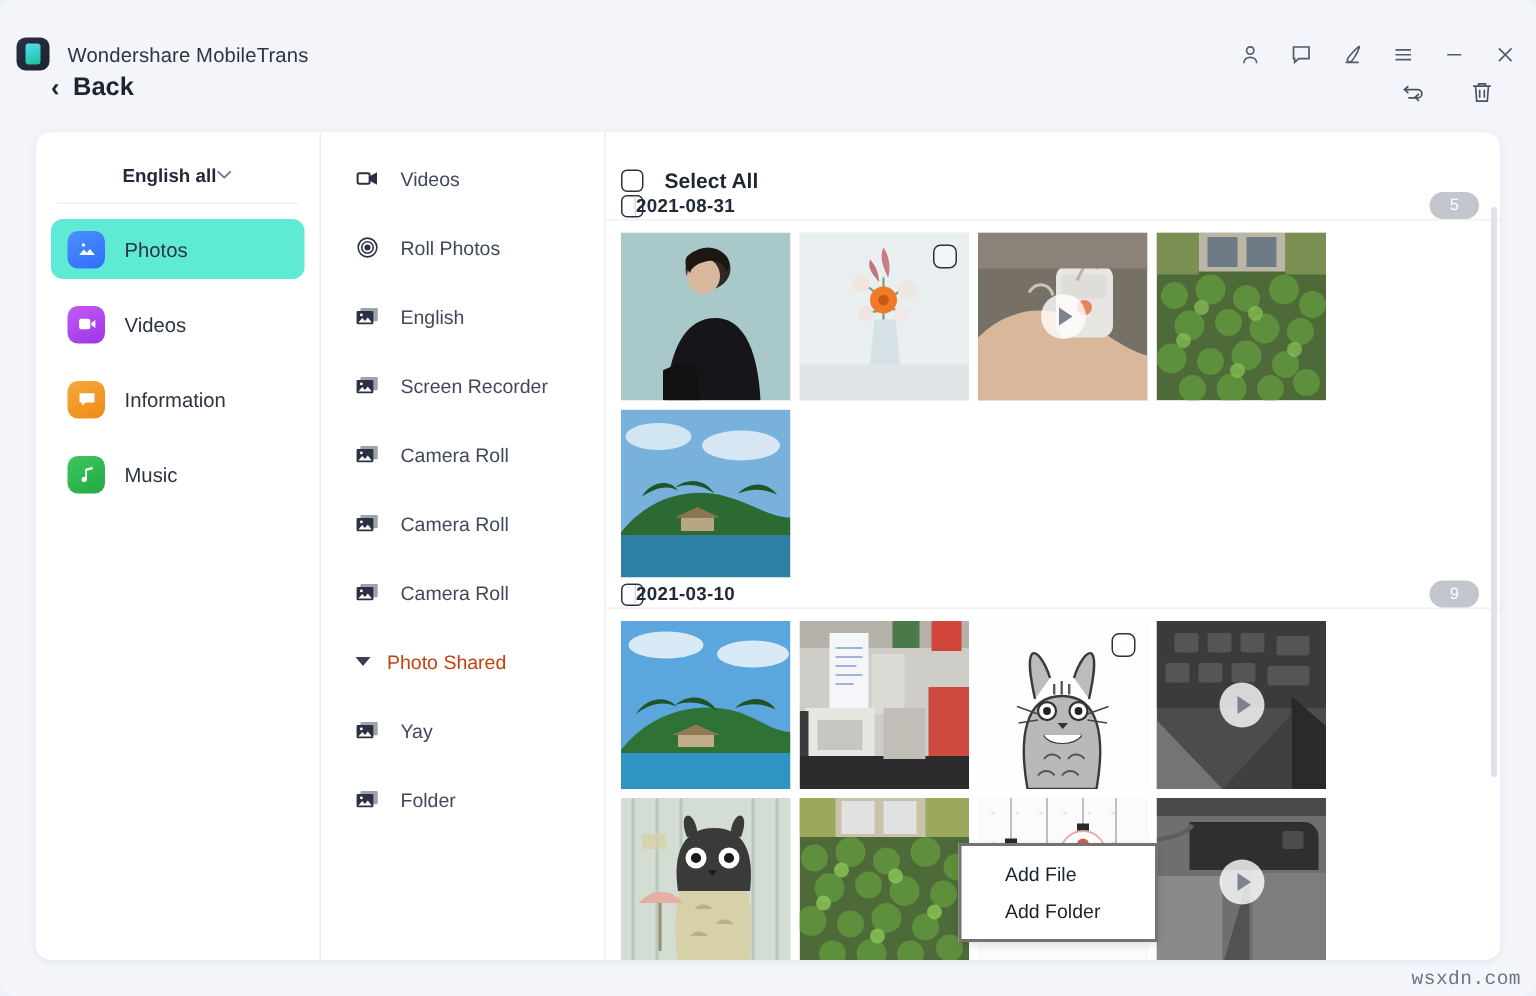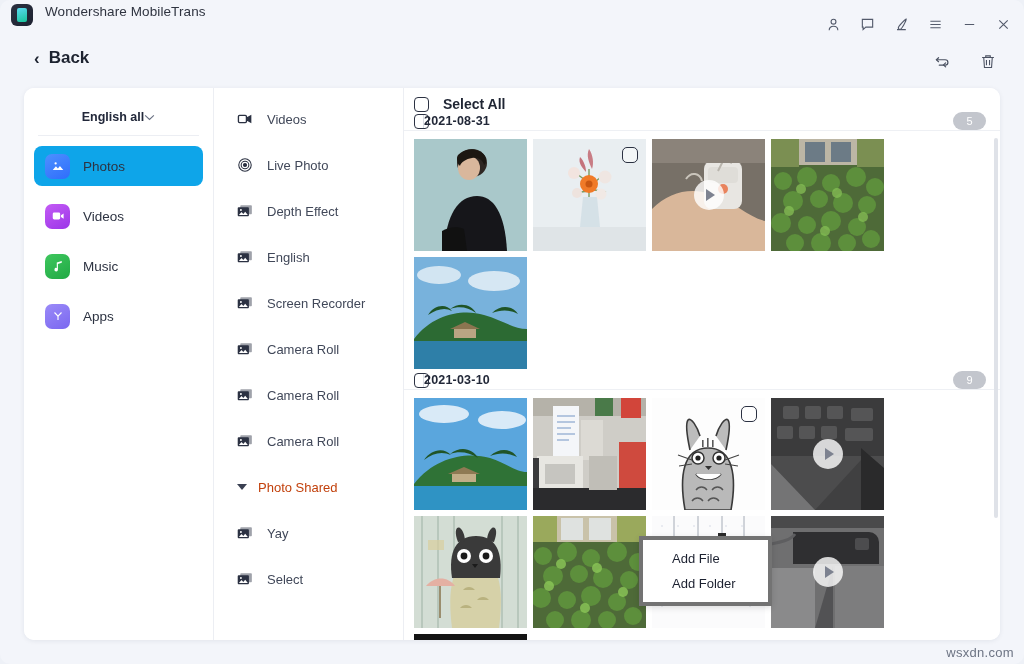--- a/index.html
+++ b/index.html
@@ -12,22 +12,22 @@
   .app {
     position: relative;
     width: 1024px; height: 664px;
     background: #f3f5fa;
     border-radius: 10px;
     overflow: hidden;
   }
 
   
   .titlebar {
-    position: absolute; top: 4px; left: 0; width: 1024px; height: 40px;
-    display: flex; align-items: flex-start;
+    position: absolute; top: 16px; left: 0; width: 1024px; height: 40px;
+    display: flex; align-items: center;
   }
   .app-logo {
     width: 22px; height: 22px; margin-left: 11px; border-radius: 6px;
     background: linear-gradient(135deg,#2b3040 0%,#1d2231 100%);
     display: flex; align-items: center; justify-content: center;
   }
   .app-logo .inner {
     width: 10px; height: 14px; border-radius: 2px;
     background: linear-gradient(160deg,#5ad9f0 0%,#18c39a 100%);
   }
@@ -79,21 +79,21 @@
     margin: 6px 14px 0 14px; height: 32px;
     display: flex; align-items: center; justify-content: center;
     font-size: 12.5px; color: #22283a; font-weight: bold;
     border-bottom: 1px solid #eceef3; padding-bottom: 6px;
   }
   .langsel .cv { color: #6a7183; font-size: 11px; }
   .navitem {
     height: 40px; margin: 10px 10px 0 10px; border-radius: 8px;
     display: flex; align-items: center; gap: 13px; padding-left: 11px;
   }
-  .navitem.active { background: #0ea5e9; }
+  .navitem.active { background: #5eead4; }
   .navitem .label { font-size: 13.5px; color: #2d3342; }
   .nicon {
     width: 25px; height: 25px; border-radius: 7px; flex: none;
     display: flex; align-items: center; justify-content: center;
     color: #fff;
   }
   .ni-photos { background: linear-gradient(150deg,#4d90ff,#2f6dfb); }
   .ni-videos { background: linear-gradient(150deg,#c45bf5,#9b35e8); }
   .ni-info   { background: linear-gradient(150deg,#f6a93b,#ef8a15); }
   .ni-music  { background: linear-gradient(150deg,#3fc75e,#20a944); }
@@ -107,21 +107,21 @@
   .album {
     height: 46px; display: flex; align-items: center; gap: 13px; padding-left: 22px;
   }
   .album .alabel { font-size: 13px; color: #414859; }
   .aicon { width: 18px; height: 18px; flex: none; color: #2b3142; display:flex; align-items:center; justify-content:center;}
   .album.group { padding-left: 23px; gap: 11px; }
   .album.group .alabel { color: #c2410c; }
   .tri { width: 0; height: 0; border-left: 5px solid transparent; border-right: 5px solid transparent; border-top: 6px solid #3a4052; }
 
   
-  .content { flex: 1; display: flex; flex-direction: column; min-width: 0; background:#fff;}
+  .content { flex: 1; display: flex; flex-direction: column; min-width: 0; background:#fff;margin-top:16px;}
   .selectall {
     height: 30px; display: flex; align-items: center; gap: 14px; padding: 0 0 0 10px; margin-top: 8px;
   }
   .selectall .txt { font-size: 14px; font-weight: bold; color: #1f2533; }
   .datebar {
     height: 30px; display: flex; align-items: center; gap: 0; padding: 0 14px 0 10px;
     border-bottom: 1px solid #eef0f4;
   }
   .datebar .sep { width: 1px; height: 13px; background: #d9dce3; margin-left: -6px;}
   .datebar .dtxt { font-size: 12.5px; font-weight: bold; color: #222838; letter-spacing: .2px; }
@@ -156,33 +156,33 @@
     border-top: 6px solid transparent; border-bottom: 6px solid transparent;
     margin-left: 3px;
   }
   .scrollbar {
     position: absolute; right: 2px; top: 50px; width: 4px; height: 380px;
     background: #dfe2e8; border-radius: 2px;
   }
 
   
   .ctxmenu {
-    position: absolute; left: 639px; top: 536px; width: 133px;
-    background: #fff; border: 4px solid #737373; z-index: 40;
+    position: absolute; left: 639px; top: 562px; width: 133px;
+    background: #fff; border: 2px solid #737373; z-index: 40;
     box-shadow: 0 2px 6px rgba(0,0,0,.12);
     padding: 6px 0;
   }
   .ctxmenu .mi {
     height: 25px; display: flex; align-items: center; padding-left: 29px;
     font-size: 13px; color: #1c2130;
   }
 
   .watermark {
     position: absolute; right: 10px; bottom: 4px;
-    font-size: 13px; color: #6d7484; letter-spacing: .3px;
+    font-size: 13px; color: #6d7484; letter-spacing: .3px; font-family: Liberation Mono, monospace;
   }
 
   
   .ph { position: absolute; inset: 0; }
 </style>
 </head>
 <body>
 
 <div class="app">
 
@@ -277,35 +277,34 @@
       <div class="navitem">
         <span class="nicon ni-videos">
           <svg width="14" height="14" viewBox="0 0 16 16" fill="#fff">
               <rect x="2" y="4" width="8.5" height="8" rx="1.6"></rect>
               <path d="M11.4 7l3-2v6l-3-2z"></path>
             </svg>
         </span>
         <span class="label">Videos</span>
       </div>
       <div class="navitem">
+        <span class="nicon ni-info">
+          <svg width="14" height="14" viewBox="0 0 16 16" fill="#fff">
+              <path d="M2.3 3.6h11.4v7H7L4.2 13v-2.4H2.3z"></path>
+            </svg>
+        </span>
+        <span class="label">Information</span>
+      </div>
+      <div class="navitem">
         <span class="nicon ni-music">
           <svg width="14" height="14" viewBox="0 0 16 16" fill="#fff">
               <path d="M12.3 2.4L6.6 4v6.3a2 2 0 1 0 1.3 1.9V5.6l4.4-1.2z"></path>
             </svg>
         </span>
         <span class="label">Music</span>
-      </div>
-      <div class="navitem">
-        <span class="nicon ni-apps">
-          <svg width="14" height="14" viewBox="0 0 16 16" fill="none" stroke="#fff" stroke-width="1.3">
-              <path d="M4 4l4 4.2L12 4"></path>
-              <path d="M8 8.2V12.5"></path>
-            </svg>
-        </span>
-        <span class="label">Apps</span>
       </div>
     </div>
 
     <div class="albums">
       <div class="album">
         <span class="aicon">
           <svg width="16" height="16" viewBox="0 0 18 18" fill="none" stroke="currentColor" stroke-width="1.5">
               <rect x="1.6" y="5" width="9" height="8" rx="1.3"></rect>
               <path d="M11.4 7.8l4-2.2v6.8l-4-2.2z" fill="currentColor"></path>
             </svg>
@@ -313,54 +312,54 @@
         <span class="alabel">Videos</span>
       </div>
       <div class="album">
         <span class="aicon">
           <svg width="16" height="16" viewBox="0 0 18 18" fill="none" stroke="currentColor" stroke-width="1.2">
               <circle cx="9" cy="9" r="7"></circle>
               <circle cx="9" cy="9" r="4.3"></circle>
               <circle cx="9" cy="9" r="1.7" fill="currentColor"></circle>
             </svg>
         </span>
-        <span class="alabel">Live Photo</span>
+        <span class="alabel">Roll Photos</span>
       </div>
       <div class="album">
         <span class="aicon">
           <svg width="16" height="16" viewBox="0 0 18 18" fill="currentColor">
               <path d="M4.6 2.6h11.2a.9.9 0 0 1 .9.9v8.2a.9.9 0 0 1-.9.9H4.6a.9.9 0 0 1-.9-.9V3.5a.9.9 0 0 1 .9-.9z" opacity=".45"></path>
               <path d="M1.8 4.8h10.6a1 1 0 0 1 1 1v8a1 1 0 0 1-1 1H1.8a1 1 0 0 1-1-1v-8a1 1 0 0 1 1-1z"></path>
               <circle cx="4.4" cy="7.8" r="1.1" fill="#fff"></circle>
               <path d="M2.1 13.5l3-3.3 2 2.2 2.1-2.6 3 3.7z" fill="#fff"></path>
             </svg>
         </span>
-        <span class="alabel">Depth Effect</span>
+        <span class="alabel">English</span>
       </div>
       <div class="album">
         <span class="aicon">
           <svg width="16" height="16" viewBox="0 0 18 18" fill="currentColor">
               <path d="M4.6 2.6h11.2a.9.9 0 0 1 .9.9v8.2a.9.9 0 0 1-.9.9H4.6a.9.9 0 0 1-.9-.9V3.5a.9.9 0 0 1 .9-.9z" opacity=".45"></path>
               <path d="M1.8 4.8h10.6a1 1 0 0 1 1 1v8a1 1 0 0 1-1 1H1.8a1 1 0 0 1-1-1v-8a1 1 0 0 1 1-1z"></path>
               <circle cx="4.4" cy="7.8" r="1.1" fill="#fff"></circle>
               <path d="M2.1 13.5l3-3.3 2 2.2 2.1-2.6 3 3.7z" fill="#fff"></path>
             </svg>
         </span>
-        <span class="alabel">English</span>
+        <span class="alabel">Screen Recorder</span>
       </div>
       <div class="album">
         <span class="aicon">
           <svg width="16" height="16" viewBox="0 0 18 18" fill="currentColor">
               <path d="M4.6 2.6h11.2a.9.9 0 0 1 .9.9v8.2a.9.9 0 0 1-.9.9H4.6a.9.9 0 0 1-.9-.9V3.5a.9.9 0 0 1 .9-.9z" opacity=".45"></path>
               <path d="M1.8 4.8h10.6a1 1 0 0 1 1 1v8a1 1 0 0 1-1 1H1.8a1 1 0 0 1-1-1v-8a1 1 0 0 1 1-1z"></path>
               <circle cx="4.4" cy="7.8" r="1.1" fill="#fff"></circle>
               <path d="M2.1 13.5l3-3.3 2 2.2 2.1-2.6 3 3.7z" fill="#fff"></path>
             </svg>
         </span>
-        <span class="alabel">Screen Recorder</span>
+        <span class="alabel">Camera Roll</span>
       </div>
       <div class="album">
         <span class="aicon">
           <svg width="16" height="16" viewBox="0 0 18 18" fill="currentColor">
               <path d="M4.6 2.6h11.2a.9.9 0 0 1 .9.9v8.2a.9.9 0 0 1-.9.9H4.6a.9.9 0 0 1-.9-.9V3.5a.9.9 0 0 1 .9-.9z" opacity=".45"></path>
               <path d="M1.8 4.8h10.6a1 1 0 0 1 1 1v8a1 1 0 0 1-1 1H1.8a1 1 0 0 1-1-1v-8a1 1 0 0 1 1-1z"></path>
               <circle cx="4.4" cy="7.8" r="1.1" fill="#fff"></circle>
               <path d="M2.1 13.5l3-3.3 2 2.2 2.1-2.6 3 3.7z" fill="#fff"></path>
             </svg>
         </span>
@@ -370,56 +369,45 @@
         <span class="aicon">
           <svg width="16" height="16" viewBox="0 0 18 18" fill="currentColor">
               <path d="M4.6 2.6h11.2a.9.9 0 0 1 .9.9v8.2a.9.9 0 0 1-.9.9H4.6a.9.9 0 0 1-.9-.9V3.5a.9.9 0 0 1 .9-.9z" opacity=".45"></path>
               <path d="M1.8 4.8h10.6a1 1 0 0 1 1 1v8a1 1 0 0 1-1 1H1.8a1 1 0 0 1-1-1v-8a1 1 0 0 1 1-1z"></path>
               <circle cx="4.4" cy="7.8" r="1.1" fill="#fff"></circle>
               <path d="M2.1 13.5l3-3.3 2 2.2 2.1-2.6 3 3.7z" fill="#fff"></path>
             </svg>
         </span>
         <span class="alabel">Camera Roll</span>
       </div>
+      <div class="album group">
+        <span class="tri"></span>
+        <span class="alabel">Photo Shared</span>
+      </div>
       <div class="album">
         <span class="aicon">
           <svg width="16" height="16" viewBox="0 0 18 18" fill="currentColor">
               <path d="M4.6 2.6h11.2a.9.9 0 0 1 .9.9v8.2a.9.9 0 0 1-.9.9H4.6a.9.9 0 0 1-.9-.9V3.5a.9.9 0 0 1 .9-.9z" opacity=".45"></path>
               <path d="M1.8 4.8h10.6a1 1 0 0 1 1 1v8a1 1 0 0 1-1 1H1.8a1 1 0 0 1-1-1v-8a1 1 0 0 1 1-1z"></path>
               <circle cx="4.4" cy="7.8" r="1.1" fill="#fff"></circle>
               <path d="M2.1 13.5l3-3.3 2 2.2 2.1-2.6 3 3.7z" fill="#fff"></path>
             </svg>
         </span>
-        <span class="alabel">Camera Roll</span>
-      </div>
-      <div class="album group">
-        <span class="tri"></span>
-        <span class="alabel">Photo Shared</span>
+        <span class="alabel">Yay</span>
       </div>
       <div class="album">
         <span class="aicon">
           <svg width="16" height="16" viewBox="0 0 18 18" fill="currentColor">
               <path d="M4.6 2.6h11.2a.9.9 0 0 1 .9.9v8.2a.9.9 0 0 1-.9.9H4.6a.9.9 0 0 1-.9-.9V3.5a.9.9 0 0 1 .9-.9z" opacity=".45"></path>
               <path d="M1.8 4.8h10.6a1 1 0 0 1 1 1v8a1 1 0 0 1-1 1H1.8a1 1 0 0 1-1-1v-8a1 1 0 0 1 1-1z"></path>
               <circle cx="4.4" cy="7.8" r="1.1" fill="#fff"></circle>
               <path d="M2.1 13.5l3-3.3 2 2.2 2.1-2.6 3 3.7z" fill="#fff"></path>
             </svg>
         </span>
-        <span class="alabel">Yay</span>
-      </div>
-      <div class="album">
-        <span class="aicon">
-          <svg width="16" height="16" viewBox="0 0 18 18" fill="currentColor">
-              <path d="M4.6 2.6h11.2a.9.9 0 0 1 .9.9v8.2a.9.9 0 0 1-.9.9H4.6a.9.9 0 0 1-.9-.9V3.5a.9.9 0 0 1 .9-.9z" opacity=".45"></path>
-              <path d="M1.8 4.8h10.6a1 1 0 0 1 1 1v8a1 1 0 0 1-1 1H1.8a1 1 0 0 1-1-1v-8a1 1 0 0 1 1-1z"></path>
-              <circle cx="4.4" cy="7.8" r="1.1" fill="#fff"></circle>
-              <path d="M2.1 13.5l3-3.3 2 2.2 2.1-2.6 3 3.7z" fill="#fff"></path>
-            </svg>
-        </span>
-        <span class="alabel">Select</span>
+        <span class="alabel">Folder</span>
       </div>
     </div>
 
     <div class="content">
       <div class="scrollbar"></div>
 
       <div class="selectall">
         <div class="cbx"></div>
         <div class="txt">Select All</div>
       </div>

